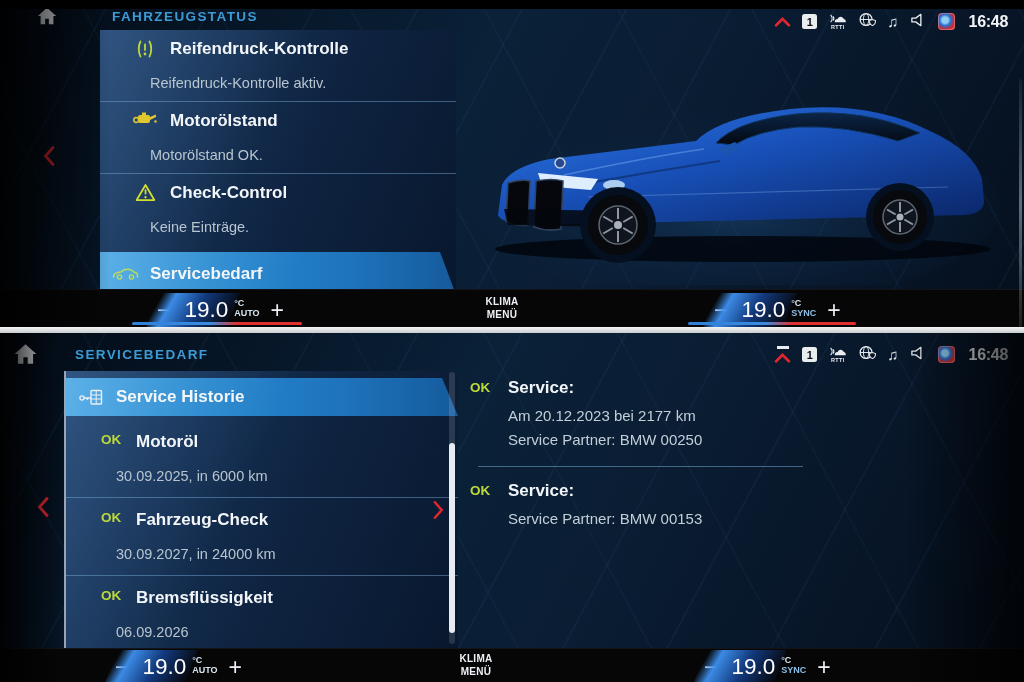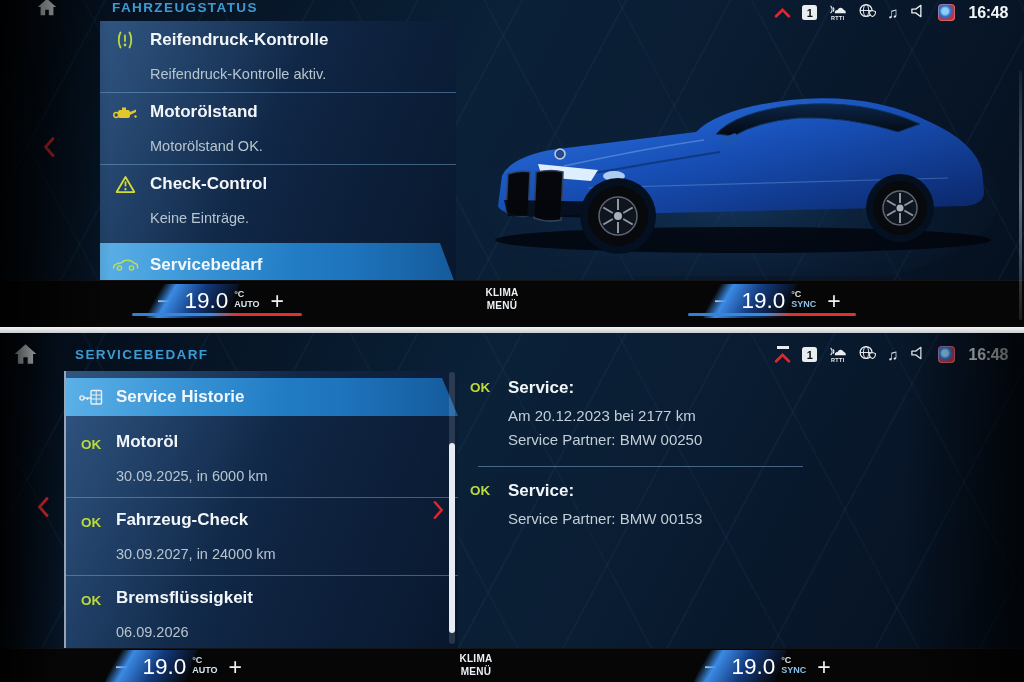--- a/index.html
+++ b/index.html
@@ -1,20 +1,20 @@
 <!DOCTYPE html>
 <html><head>
 <meta charset="utf-8">
 <style>
   html,body{margin:0;padding:0;background:#000;}
   body{width:1024px;height:682px;position:relative;overflow:hidden;
        font-family:"Liberation Sans",sans-serif;color:#f3f6f9;}
   .panel{position:absolute;left:0;width:1024px;overflow:hidden;
          background:linear-gradient(118deg,#030b16 0%,#0a2138 42%,#0a1d33 60%,#050f1d 100%);}
-  #p0{top:0;height:348px;}
+  #p0{top:9px;height:348px;}
   #p1{top:333px;height:349px;}
   .diag{position:absolute;inset:0;pointer-events:none;
         background:repeating-linear-gradient(118deg,rgba(90,150,210,.055) 0 2px,transparent 2px 92px),
                    repeating-linear-gradient(62deg,rgba(90,150,210,.045) 0 2px,transparent 2px 118px);}
   .vig-left{position:absolute;left:0;top:0;bottom:0;width:110px;
             background:linear-gradient(90deg,rgba(0,0,0,.92),rgba(0,0,0,0));}
   .vig-left.narrow{width:62px;}
   .vig-right{position:absolute;right:0;top:0;bottom:0;width:120px;
              background:linear-gradient(270deg,rgba(0,0,0,.75),rgba(0,0,0,0));}
   .edge-glint{position:absolute;right:2px;top:70px;width:3px;height:250px;border-radius:3px;
@@ -37,21 +37,21 @@
   .chevstack{display:flex;flex-direction:column;align-items:center;}
   .chev-dash{width:12px;height:2.5px;background:#e8ecef;margin-bottom:3px;}
   
   .listbox{position:absolute;
            background:linear-gradient(112deg,rgba(30,66,110,.92) 0%,rgba(15,36,66,.94) 55%,rgba(8,22,44,.9) 100%);}
   .listbox::before{content:"";position:absolute;inset:0;pointer-events:none;
            background:linear-gradient(115deg,rgba(130,180,235,.20),rgba(130,180,235,0) 45%);}
   .listbox.edge{border-left:2px solid rgba(230,240,250,.65);}
   .lrow{position:relative;display:block;padding:9px 8px 10px 0;}
   .lrow.bordered{border-bottom:1px solid rgba(125,178,222,.45);}
-  .ltop{display:flex;align-items:flex-end;}
+  .ltop{display:flex;align-items:flex-start;padding-left:20px;}
   .icon-cell{width:50px;display:flex;justify-content:center;flex:0 0 50px;}
   .ok-cell{width:50px;flex:0 0 50px;text-align:center;font-size:13.5px;font-weight:800;color:#bcd83a;}
   .row-title{font-size:17px;font-weight:700;color:#f3f6f9;}
   .row-sub{font-size:14.5px;color:#b7c5d0;margin-left:50px;margin-top:16px;}
   .sel{position:relative;display:flex;align-items:center;margin-top:7px;
        background:linear-gradient(90deg,#2e9ae0 0%,#1e74bd 70%,#155a9b 100%);
        clip-path:polygon(0 0,calc(100% - 16px) 0,100% 100%,0 100%);}
   .sel::after{content:"";position:absolute;inset:0;pointer-events:none;
        background:linear-gradient(105deg,rgba(255,255,255,.22) 0%,rgba(255,255,255,.07) 32%,rgba(255,255,255,0) 55%);}
   

